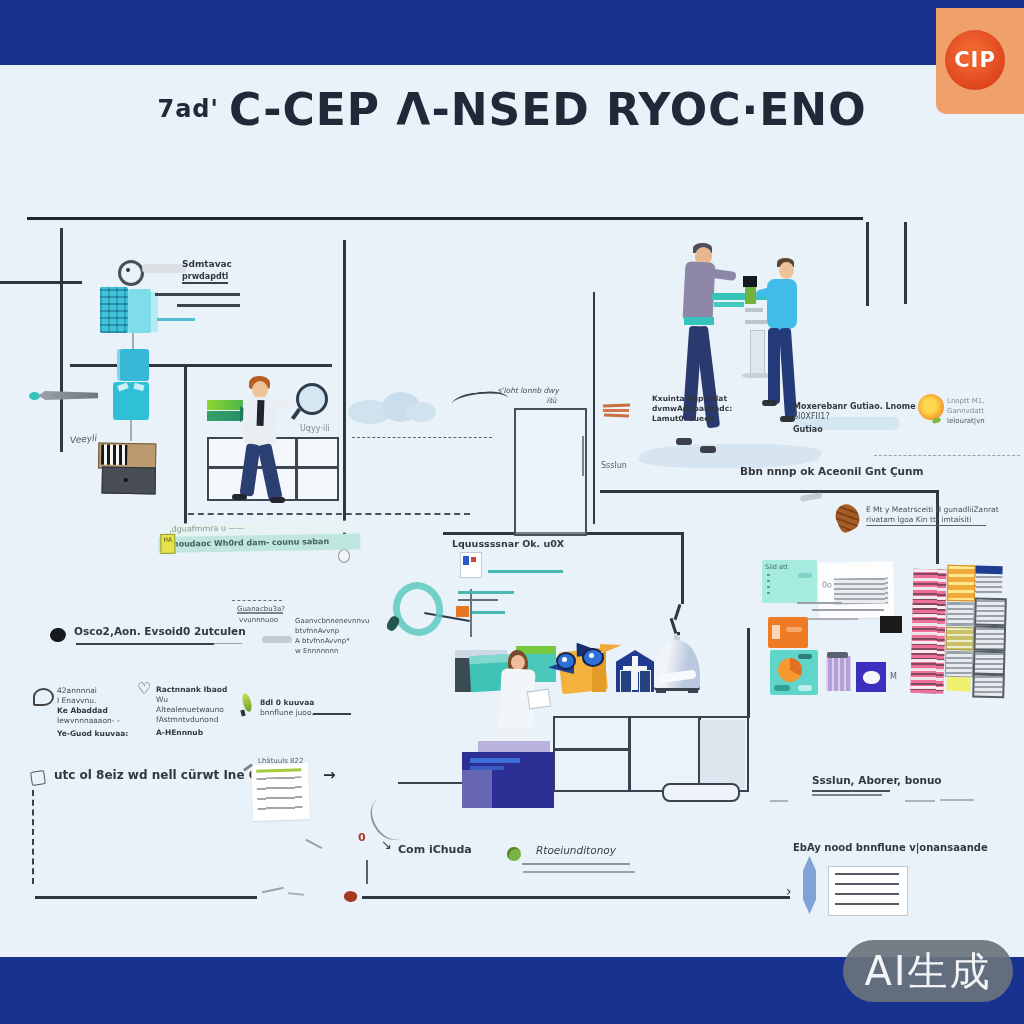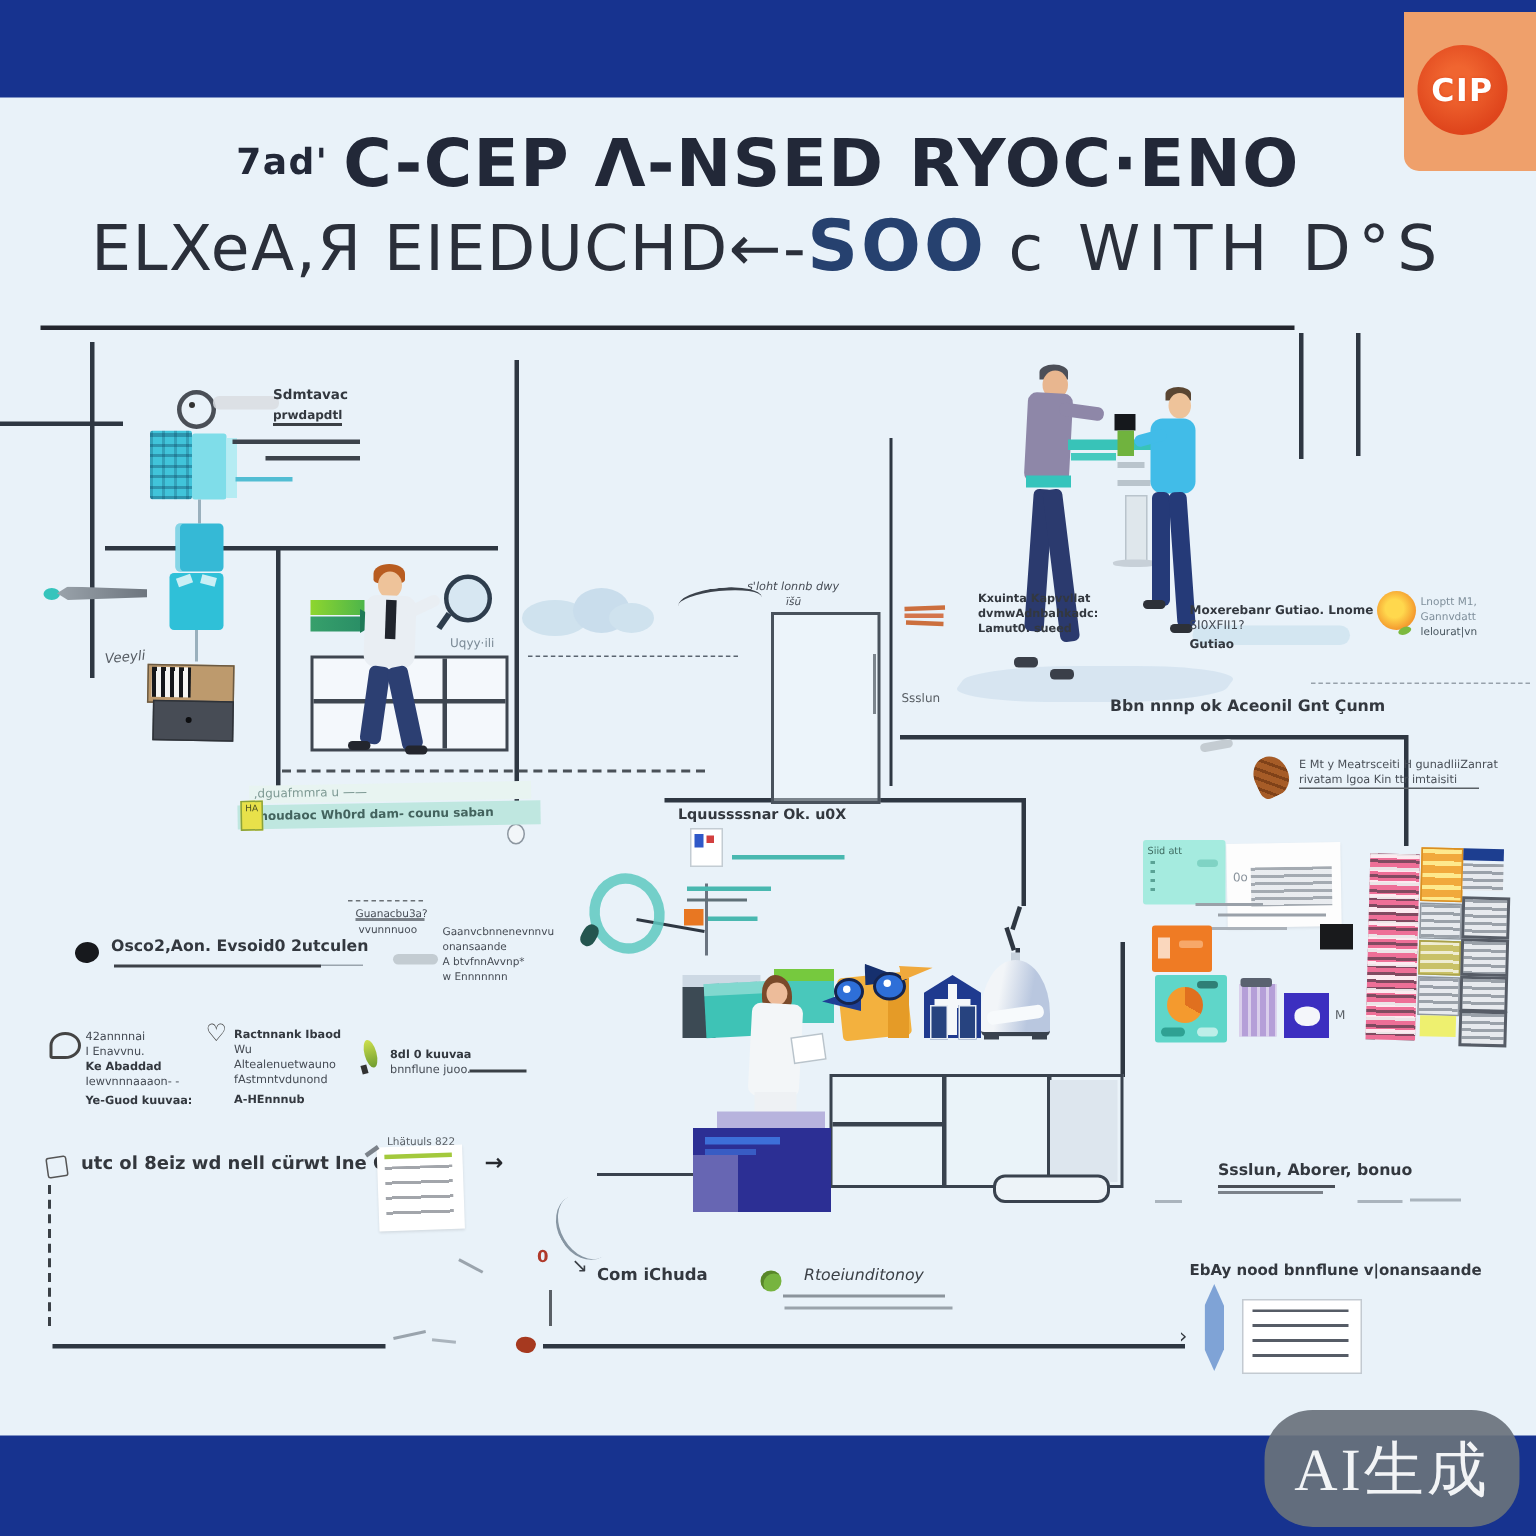--- a/index.html
+++ b/index.html
@@ -13,40 +13,39 @@
   .dash-v{position:absolute;border-left:2.5px dashed #3a4046;width:0;}
   .card-lines{background:repeating-linear-gradient(180deg,#565c66 0 2px,transparent 2px 10px);}
   .stripes-g{background:repeating-linear-gradient(180deg,#9aa1a9 0 2px,#e7eaee 2px 5px);}
   .circ{border-radius:50%;}
   #title{position:absolute;top:84px;left:0;width:1024px;text-align:center;color:#222838;}
   #title .l1{font-size:44px;font-weight:bold;letter-spacing:1px;}
   #title .pre{font-size:24px;font-weight:600;vertical-align:8px;margin-right:10px;}
   #title .l2{font-size:42px;margin-top:2px;letter-spacing:1px;color:#2a2f3a;}
   #title .soo{font-size:47px;font-weight:800;color:#26416f;letter-spacing:2px;}
   #title .l2c{font-weight:400;letter-spacing:5px;}
-  #watermark{position:absolute;left:843px;top:940px;width:170px;height:78px;border-radius:32px;
+  #watermark{position:absolute;left:843px;top:940px;width:170px;height:62px;border-radius:32px;
     background:rgba(105,114,124,0.92);color:#f2f4f6;font-size:40px;display:flex;align-items:center;
-    justify-content:center;letter-spacing:2px;z-index:50;font-family:Liberation Serif, serif;}
+    justify-content:center;letter-spacing:2px;z-index:50;}
 </style>
 </head>
 <body>
 
 <div id="canvas">
 
   <div class="a" style="left:0;top:0;width:1024px;height:65px;background:#17338f;"></div>
   <div class="a" style="left:0;top:957px;width:1024px;height:67px;background:#17338f;"></div>
 
   <div class="a" style="left:936px;top:8px;width:88px;height:106px;background:#efa06b;border-radius:0 0 0 10px;z-index:5;"></div>
   <div class="a circ" style="left:945px;top:30px;width:60px;height:60px;background:radial-gradient(circle at 45% 40%,#f06530 20%,#df451c 70%);z-index:6;display:flex;align-items:center;justify-content:center;">
     <span style="color:#fff;font-weight:bold;font-size:21px;letter-spacing:1px;text-shadow:0 0 2px rgba(223,69,28,.9);">CIP</span>
   </div>
 
   <div id="title">
     <div class="l1"><span class="pre">7ad'</span><span>C-CEP Λ-NSED RYOC·ENO</span></div>
-    <div class="l2"><span>ELXeA,Я EIEDUCHD←-</span><span class="soo">SOO</span> <span class="l2c">c WITH D°S</span></div>
   </div>
 
   <div class="h" style="left:27px;top:217px;width:836px;height:3px;background:#23262e;"></div>
   <div class="v" style="left:866px;top:222px;height:84px;"></div>
   <div class="v" style="left:904px;top:222px;height:82px;"></div>
   <div class="v" style="left:60px;top:228px;height:224px;"></div>
   <div class="h" style="left:0;top:281px;width:82px;"></div>
   <div class="h" style="left:70px;top:364px;width:262px;"></div>
   <div class="v" style="left:184px;top:364px;height:168px;"></div>
   <div class="v" style="left:343px;top:240px;height:310px;"></div>
@@ -133,21 +132,21 @@
 
   <div class="a" style="left:348px;top:392px;width:88px;height:32px;">
     <div class="a circ" style="left:0;top:8px;width:44px;height:24px;background:#cfe2ee;"></div>
     <div class="a circ" style="left:34px;top:0;width:38px;height:30px;background:#c9ddec;"></div>
     <div class="a circ" style="left:58px;top:10px;width:30px;height:20px;background:#cfe2ee;"></div>
   </div>
 
 
   <div class="a" style="left:452px;top:392px;width:56px;height:16px;border-top:2px solid #3c434c;border-radius:50%;transform:rotate(-6deg);"></div>
   <div class="t" style="left:498px;top:386px;font-size:7.5px;font-style:italic;">s'loht lonnb dwy</div>
-  <div class="t" style="left:524px;top:396px;font-size:7px;font-style:italic;">ïšū</div>
+  <div class="t" style="left:547px;top:396px;font-size:7px;font-style:italic;">ïšū</div>
   <div class="a" style="left:514px;top:408px;width:69px;height:124px;border:2px solid #49525c;background:rgba(240,247,252,.4);"></div>
 
   <div class="a" style="left:603px;top:404px;width:27px;height:2.5px;background:#cc6f3e;transform:rotate(-2deg);"></div>
   <div class="a" style="left:603px;top:409px;width:26px;height:2.5px;background:#d4754c;"></div>
   <div class="a" style="left:604px;top:414px;width:25px;height:2.5px;background:#cc6f3e;transform:rotate(2deg);"></div>
 
   <div class="a" style="left:640px;top:444px;width:180px;height:24px;background:#cfe0ee;opacity:.7;transform:skewX(-35deg);border-radius:40%;"></div>
   <div class="a" style="left:693px;top:243px;width:19px;height:10px;background:#4c4f58;border-radius:50% 50% 0 0;"></div>
   <div class="a circ" style="left:695px;top:247px;width:17px;height:19px;background:#e8b68f;"></div>
   <div class="a" style="left:684px;top:262px;width:30px;height:60px;background:#8e87a8;border-radius:6px;transform:rotate(3deg);"></div>
@@ -208,21 +207,21 @@
   <div class="a circ" style="left:393px;top:582px;width:36px;height:40px;border:7px solid #5ec9c1;opacity:.85;transform:rotate(-15deg);"></div>
   <div class="a" style="left:388px;top:616px;width:10px;height:15px;background:#24554f;border-radius:40%;transform:rotate(30deg);"></div>
 
   <div class="dash-h" style="left:232px;top:600px;width:50px;border-top:1.5px dashed #6a7076;"></div>
   <div class="t" style="left:237px;top:604px;font-size:7px;">Guanacbu3a?</div>
   <div class="t" style="left:239px;top:615px;font-size:7px;">vvunnnuoo</div>
   <div class="h" style="left:237px;top:612px;width:46px;height:1.5px;background:#7b828a;"></div>
   <div class="a" style="left:262px;top:636px;width:30px;height:7px;background:#c3ccd2;border-radius:4px;"></div>
   <div class="a" style="left:295px;top:616px;">
     <div class="t" style="position:static;display:block;font-size:7px;">Gaanvcbnnenevnnvu</div>
-    <div class="t" style="position:static;display:block;font-size:7px;">onansaande</div>
+    <div class="t" style="position:static;display:block;font-size:7px;">btvfnnAvvnp</div>
     <div class="t" style="position:static;display:block;font-size:7px;">A btvfnnAvvnp*</div>
     <div class="t" style="position:static;display:block;font-size:7px;">w Ennnnnnn</div>
   </div>
 
   <div class="t tb" style="left:452px;top:539px;font-size:9.5px;">Lquussssnar Ok. u0X</div>
   <div class="a" style="left:460px;top:552px;width:20px;height:24px;background:#fff;border:1px solid #c3ccd3;">
     <div class="a" style="left:2px;top:3px;width:6px;height:9px;background:#2f58c8;"></div>
     <div class="a" style="left:10px;top:4px;width:5px;height:5px;background:#d23f3f;"></div>
   </div>
   <div class="h" style="left:488px;top:570px;width:75px;height:3px;background:#49b8b0;"></div>

